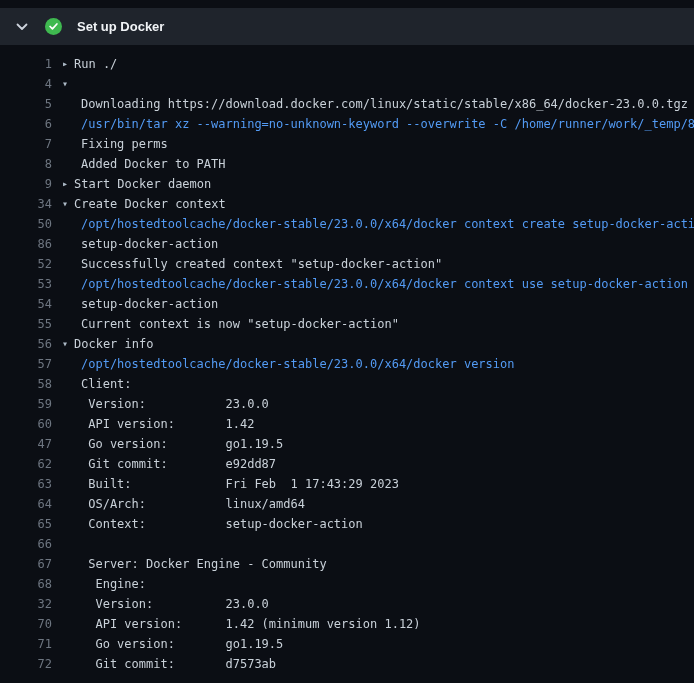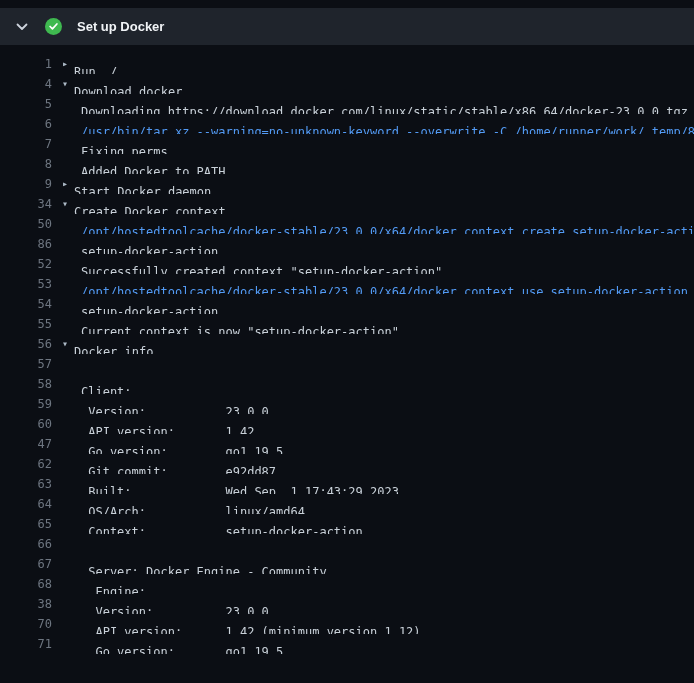--- a/index.html
+++ b/index.html
@@ -54,21 +54,20 @@
     margin-left:10px;
     color:#adbac7;
     font-size:10px;
     cursor:pointer;
     user-select:none;
   }
   .content{
     white-space:pre;
     overflow:hidden;
     color:var(--text-default);
-    margin-top:8px;
   }
   .content.group{color:var(--text-title);}
   .content:not(.group){padding-left:7px;}
   .seg-default{color:var(--text-default);}
   .seg-command{color:var(--accent-blue);}
   .seg-link{color:var(--text-default);cursor:pointer;}
 </style>
 </head>
 <body>
 
@@ -83,43 +82,44 @@
       <circle cx="8" cy="8" r="8" fill="#3fb950"></circle>
       <path d="M11.2 5.6 L7 10.2 L4.8 8" fill="none" stroke="#ffffff" stroke-width="1.6" stroke-linecap="round" stroke-linejoin="round"></path>
     </svg>
   </span>
   <span class="step-title">Set up Docker</span>
 </div>
 
 <div class="log">
   <div>
       <div class="row"><span class="num">1</span><span class="toggle">▸</span><span class="content group"><span class="seg-default">Run ./</span></span></div>
-      <div class="row"><span class="num">4</span><span class="toggle">▾</span><span class="content group"><span class="seg-default">Download docker</span></span></div>
+      <div class="row"><span class="num">4</span><span class="toggle">▾</span></div>
       <div class="row"><span class="num">5</span><span class="toggle"></span><span class="content"><span class="seg-default">Downloading </span><span class="seg-link">https://download.docker.com/linux/static/stable/x86_64/docker-23.0.0.tgz</span></span></div>
       <div class="row"><span class="num">6</span><span class="toggle"></span><span class="content"><span class="seg-command">/usr/bin/tar xz --warning=no-unknown-keyword --overwrite -C /home/runner/work/_temp/8c93</span></span></div>
       <div class="row"><span class="num">7</span><span class="toggle"></span><span class="content"><span class="seg-default">Fixing perms</span></span></div>
       <div class="row"><span class="num">8</span><span class="toggle"></span><span class="content"><span class="seg-default">Added Docker to PATH</span></span></div>
       <div class="row"><span class="num">9</span><span class="toggle">▸</span><span class="content group"><span class="seg-default">Start Docker daemon</span></span></div>
       <div class="row"><span class="num">34</span><span class="toggle">▾</span><span class="content group"><span class="seg-default">Create Docker context</span></span></div>
       <div class="row"><span class="num">50</span><span class="toggle"></span><span class="content"><span class="seg-command">/opt/hostedtoolcache/docker-stable/23.0.0/x64/docker context create setup-docker-action</span></span></div>
       <div class="row"><span class="num">86</span><span class="toggle"></span><span class="content"><span class="seg-default">setup-docker-action</span></span></div>
       <div class="row"><span class="num">52</span><span class="toggle"></span><span class="content"><span class="seg-default">Successfully created context "setup-docker-action"</span></span></div>
       <div class="row"><span class="num">53</span><span class="toggle"></span><span class="content"><span class="seg-command">/opt/hostedtoolcache/docker-stable/23.0.0/x64/docker context use setup-docker-action</span></span></div>
       <div class="row"><span class="num">54</span><span class="toggle"></span><span class="content"><span class="seg-default">setup-docker-action</span></span></div>
       <div class="row"><span class="num">55</span><span class="toggle"></span><span class="content"><span class="seg-default">Current context is now "setup-docker-action"</span></span></div>
       <div class="row"><span class="num">56</span><span class="toggle">▾</span><span class="content group"><span class="seg-default">Docker info</span></span></div>
-      <div class="row"><span class="num">57</span><span class="toggle"></span></div>
+      <div class="row"><span class="num">57</span><span class="toggle"></span><span class="content"><span class="seg-command">/opt/hostedtoolcache/docker-stable/23.0.0/x64/docker version</span></span></div>
       <div class="row"><span class="num">58</span><span class="toggle"></span><span class="content"><span class="seg-default">Client:</span></span></div>
       <div class="row"><span class="num">59</span><span class="toggle"></span><span class="content"><span class="seg-default"> Version:           23.0.0</span></span></div>
       <div class="row"><span class="num">60</span><span class="toggle"></span><span class="content"><span class="seg-default"> API version:       1.42</span></span></div>
       <div class="row"><span class="num">47</span><span class="toggle"></span><span class="content"><span class="seg-default"> Go version:        go1.19.5</span></span></div>
       <div class="row"><span class="num">62</span><span class="toggle"></span><span class="content"><span class="seg-default"> Git commit:        e92dd87</span></span></div>
-      <div class="row"><span class="num">63</span><span class="toggle"></span><span class="content"><span class="seg-default"> Built:             Wed Sep  1 17:43:29 2023</span></span></div>
+      <div class="row"><span class="num">63</span><span class="toggle"></span><span class="content"><span class="seg-default"> Built:             Fri Feb  1 17:43:29 2023</span></span></div>
       <div class="row"><span class="num">64</span><span class="toggle"></span><span class="content"><span class="seg-default"> OS/Arch:           linux/amd64</span></span></div>
       <div class="row"><span class="num">65</span><span class="toggle"></span><span class="content"><span class="seg-default"> Context:           setup-docker-action</span></span></div>
       <div class="row"><span class="num">66</span><span class="toggle"></span><span class="content"></span></div>
       <div class="row"><span class="num">67</span><span class="toggle"></span><span class="content"><span class="seg-default"> Server: Docker Engine - Community</span></span></div>
       <div class="row"><span class="num">68</span><span class="toggle"></span><span class="content"><span class="seg-default">  Engine:</span></span></div>
-      <div class="row"><span class="num">38</span><span class="toggle"></span><span class="content"><span class="seg-default">  Version:          23.0.0</span></span></div>
+      <div class="row"><span class="num">32</span><span class="toggle"></span><span class="content"><span class="seg-default">  Version:          23.0.0</span></span></div>
       <div class="row"><span class="num">70</span><span class="toggle"></span><span class="content"><span class="seg-default">  API version:      1.42 (minimum version 1.12)</span></span></div>
       <div class="row"><span class="num">71</span><span class="toggle"></span><span class="content"><span class="seg-default">  Go version:       go1.19.5</span></span></div>
+      <div class="row"><span class="num">72</span><span class="toggle"></span><span class="content"><span class="seg-default">  Git commit:       d7573ab</span></span></div>
     </div>
 </div>
 
 </body></html>

